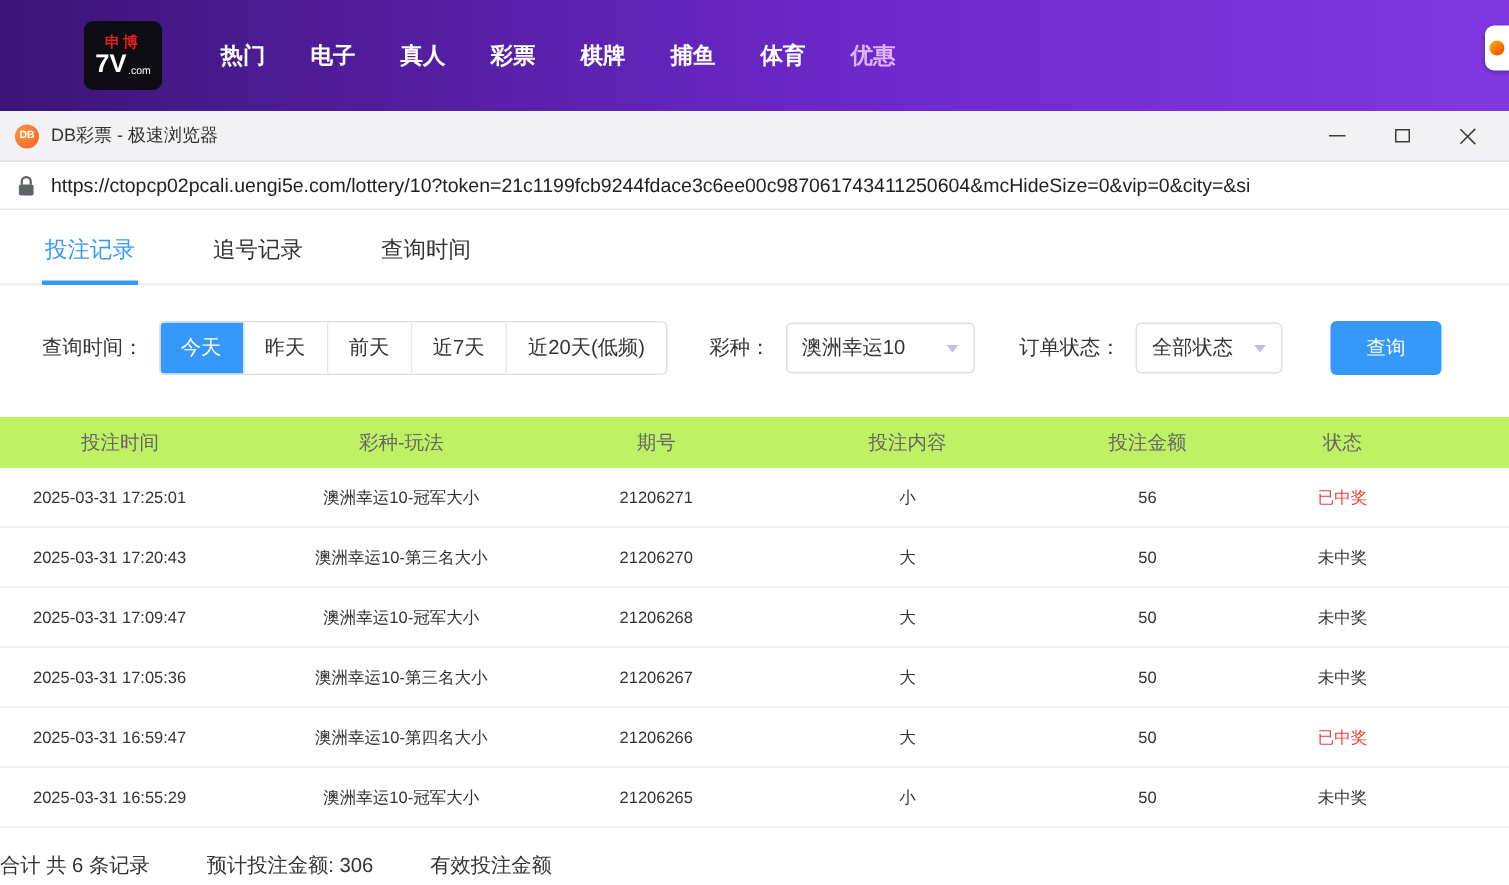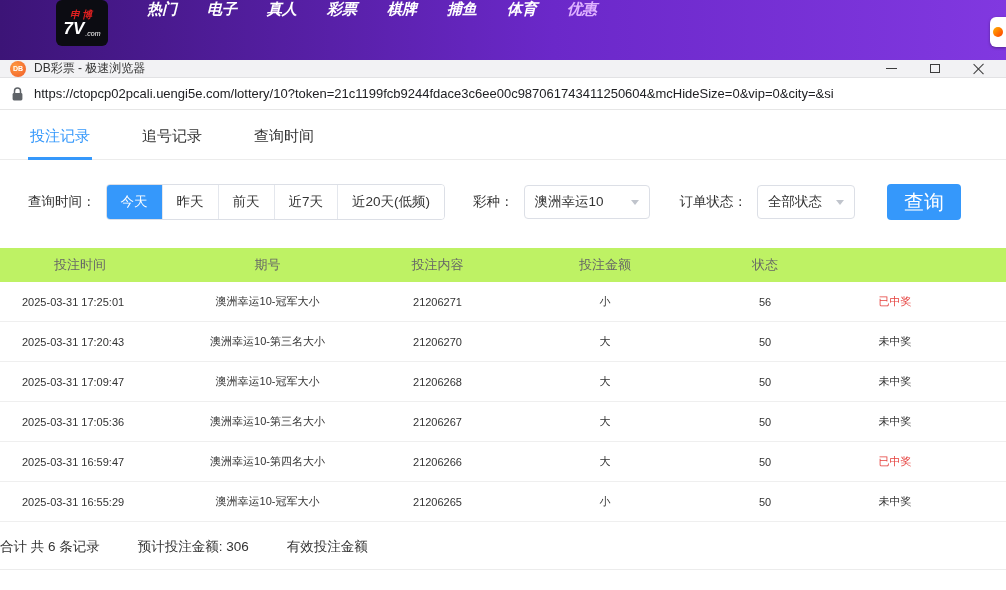--- a/index.html
+++ b/index.html
@@ -1,35 +1,35 @@
 <!DOCTYPE html>
 <html style="--accent: #3598fb; --red: #e5403d; --nav-grad-1: #3c1477; --nav-grad-2: #6b28c9; --nav-grad-3: #8138e0; --promo: #e0b3ff;"><head>
 <meta charset="utf-8">
 <style>
   * { margin:0; padding:0; box-sizing:border-box; }
   html,body { width:1006px; height:590px; overflow:hidden; background:#fff;
     font-family:"Liberation Sans","DejaVu Sans",sans-serif; }
 
   
-  .topnav { position:relative; height:60px; display:flex; align-items:flex-start;
-    background:linear-gradient(90deg, var(--nav-grad-1,#3c1477) 0%, var(--nav-grad-2,#6b28c9) 55%, var(--nav-grad-3,#8138e0) 100%);font-style:italic; }
+  .topnav { position:relative; height:74px; display:flex; align-items:center;
+    background:linear-gradient(90deg, var(--nav-grad-1,#3c1477) 0%, var(--nav-grad-2,#6b28c9) 55%, var(--nav-grad-3,#8138e0) 100%); }
   .logo { margin-left:56px; width:52px; height:46px; background:#0c0c12; border-radius:6px;
     display:flex; flex-direction:column; align-items:center; justify-content:center; cursor:pointer; }
   .logo-cn { color:#e02020; font-size:10px; font-weight:bold; letter-spacing:2px; line-height:1.1; }
   .logo-en { color:#fff; font-weight:800; font-size:17px; line-height:1; display:flex; align-items:flex-end; }
   .logo-suffix { font-size:7px; font-weight:400; margin-left:1px; }
   .menu { display:flex; margin-left:24px; }
   .menu-item { color:#fff; font-size:15px; font-weight:700; margin:0 15px; cursor:pointer; white-space:nowrap; }
   .menu-item.hl { color:var(--promo,#e0b3ff); }
   .float-widget { position:absolute; right:0; top:17px; width:16px; height:30px; background:#fff;
     border-radius:6px 0 0 6px; box-shadow:0 1px 3px rgba(0,0,0,.35); display:flex; align-items:center; justify-content:center; cursor:pointer; }
   .float-dot { width:10px; height:10px; border-radius:50%; background:linear-gradient(135deg,#ffb300,#ff3d00); }
 
   
-  .titlebar { height:18px; background:#f2f2f4; border-bottom:1px solid #e2e2e4;
+  .titlebar { height:34px; background:#f2f2f4; border-bottom:1px solid #e2e2e4;
     display:flex; align-items:center; padding:0 10px; }
   .app-icon { width:16px; height:16px; border-radius:50%; flex:0 0 16px;
     background:radial-gradient(circle at 35% 35%, #ff9b42, #ef5a28); color:#fff;
     font-size:7px; font-weight:800; display:flex; align-items:center; justify-content:center; margin-right:8px; }
   .title-text { font-size:12px; color:#333; }
   .win-controls { margin-left:auto; display:flex; align-items:center; gap:30px; padding-right:10px; }
   .wc { position:relative; width:14px; height:14px; cursor:pointer; display:flex; align-items:center; justify-content:center; }
   .icon-min { width:11px; height:0; border-bottom:1.4px solid #3c3c3c; }
   .icon-max { width:10px; height:9px; border:1.2px solid #3c3c3c; }
   .icon-close::before,.icon-close::after { content:""; position:absolute; left:6px; top:0;
@@ -56,21 +56,21 @@
   .bg-item { padding:8px 14px; border-right:1px solid #e4e7ed; background:#fff; cursor:pointer; white-space:nowrap; }
   .bg-item:last-child { border-right:none; }
   .bg-item.active { background:var(--accent,#3598fb); color:#fff; }
   .select { display:flex; align-items:center; justify-content:space-between; border:1px solid #dcdfe6;
     border-radius:4px; padding:0 10px; height:34px; cursor:pointer; background:#fff; }
   .sel-lottery { width:126px; margin-right:30px; }
   .sel-status { width:98px; }
   .caret { width:0; height:0; border-left:4px solid transparent; border-right:4px solid transparent;
     border-top:5px solid #c0c4cc; margin-left:8px; }
   .search-btn { margin-left:32px; background:var(--accent,#3598fb); color:#fff; border:none;
-    border-radius:4px; width:74px; height:36px; font-size:20px; cursor:pointer;
+    border-radius:4px; width:74px; height:36px; font-size:13px; cursor:pointer;
     font-family:"Liberation Sans","DejaVu Sans",sans-serif; }
 
   
   .table { margin-top:28px; }
   .thead, .trow { display:grid; grid-template-columns:160px 215px 125px 210px 110px 150px 1fr; align-items:center; }
   .thead { background:#bef264; height:34px; color:#666; font-size:13px; }
   .hcell, .cell { text-align:center; white-space:nowrap; }
   .trow { height:40px; font-size:11px; color:#333; border-bottom:1px solid #efefef; }
   .c-time, .h-time { text-align:left; padding-left:22px; }
   .h-time { text-align:center; padding-left:0; }
@@ -153,20 +153,21 @@
   <div class="select sel-status">
     <span class="val">全部状态</span>
     <span class="caret"></span>
   </div>
   <button class="search-btn">查询</button>
 </div>
 
 <div class="table">
   <div class="thead">
     <div class="hcell h-time">投注时间</div>
+    <div class="hcell">彩种-玩法</div>
     <div class="hcell">期号</div>
     <div class="hcell">投注内容</div>
     <div class="hcell">投注金额</div>
     <div class="hcell">状态</div>
     <div class="hcell"></div>
   </div>
   <div>
       <div class="trow">
         <div class="cell c-time">2025-03-31 17:25:01</div>
         <div class="cell c-game">澳洲幸运10-冠军大小</div>

